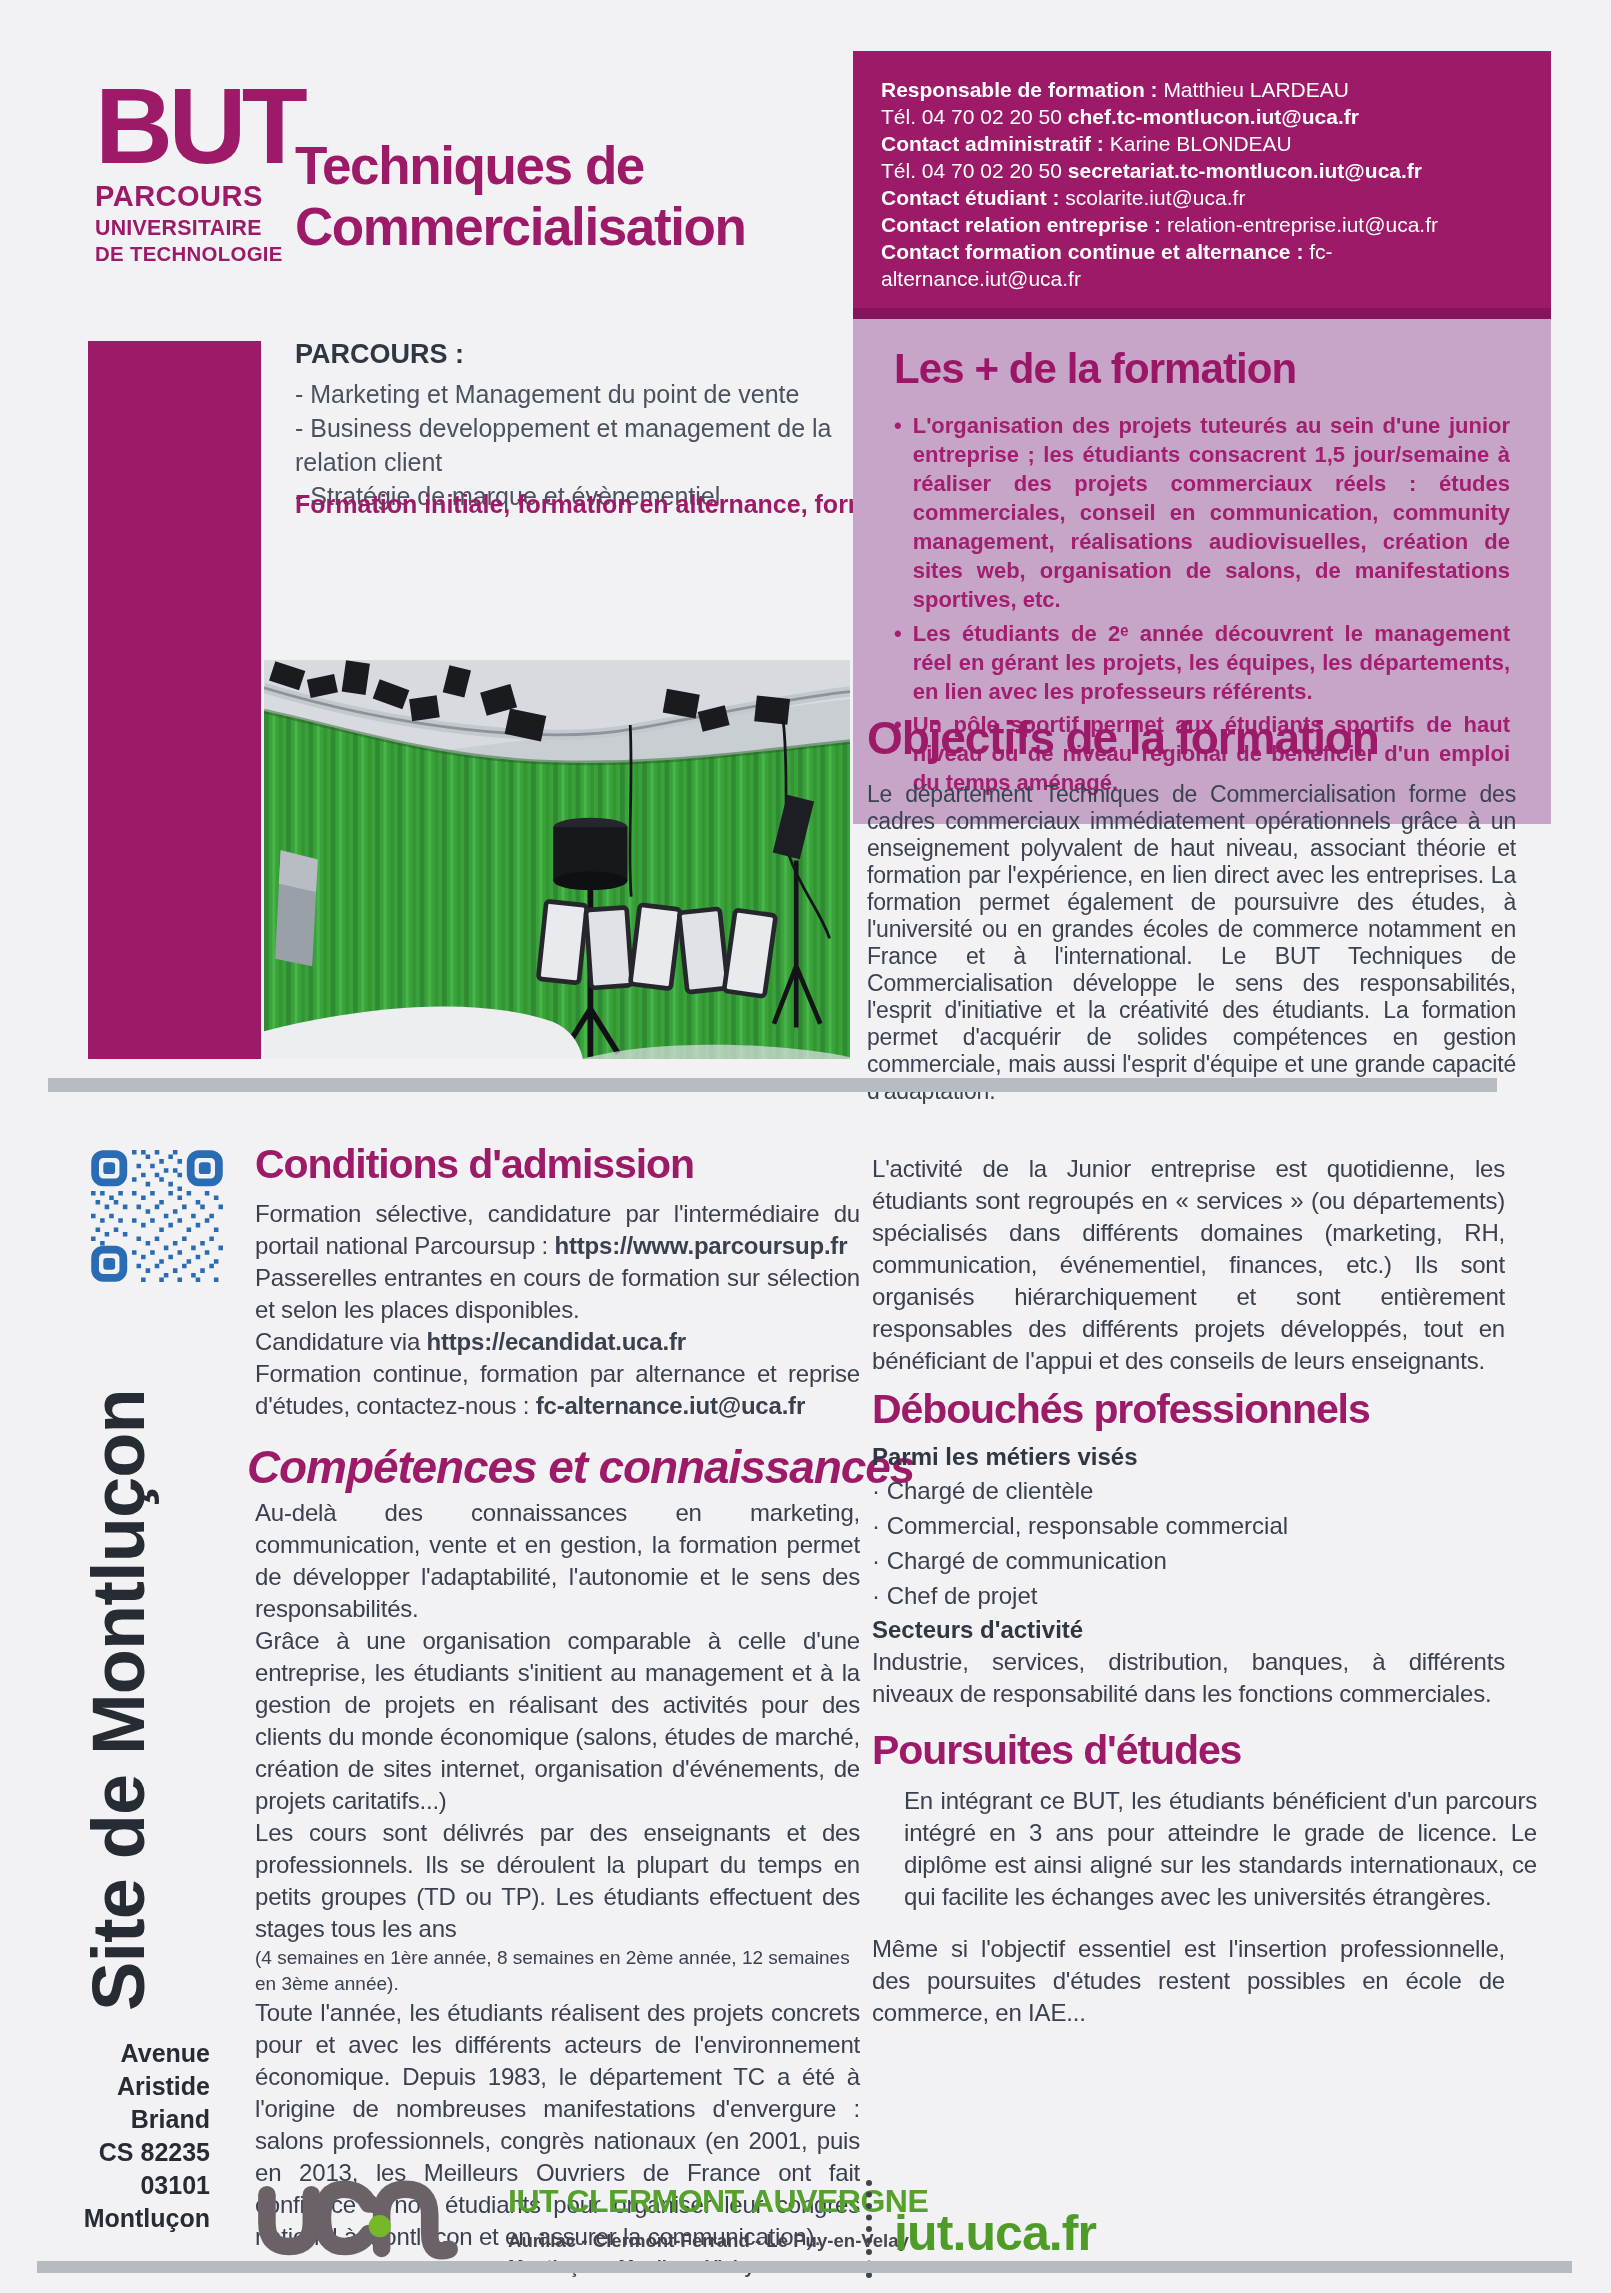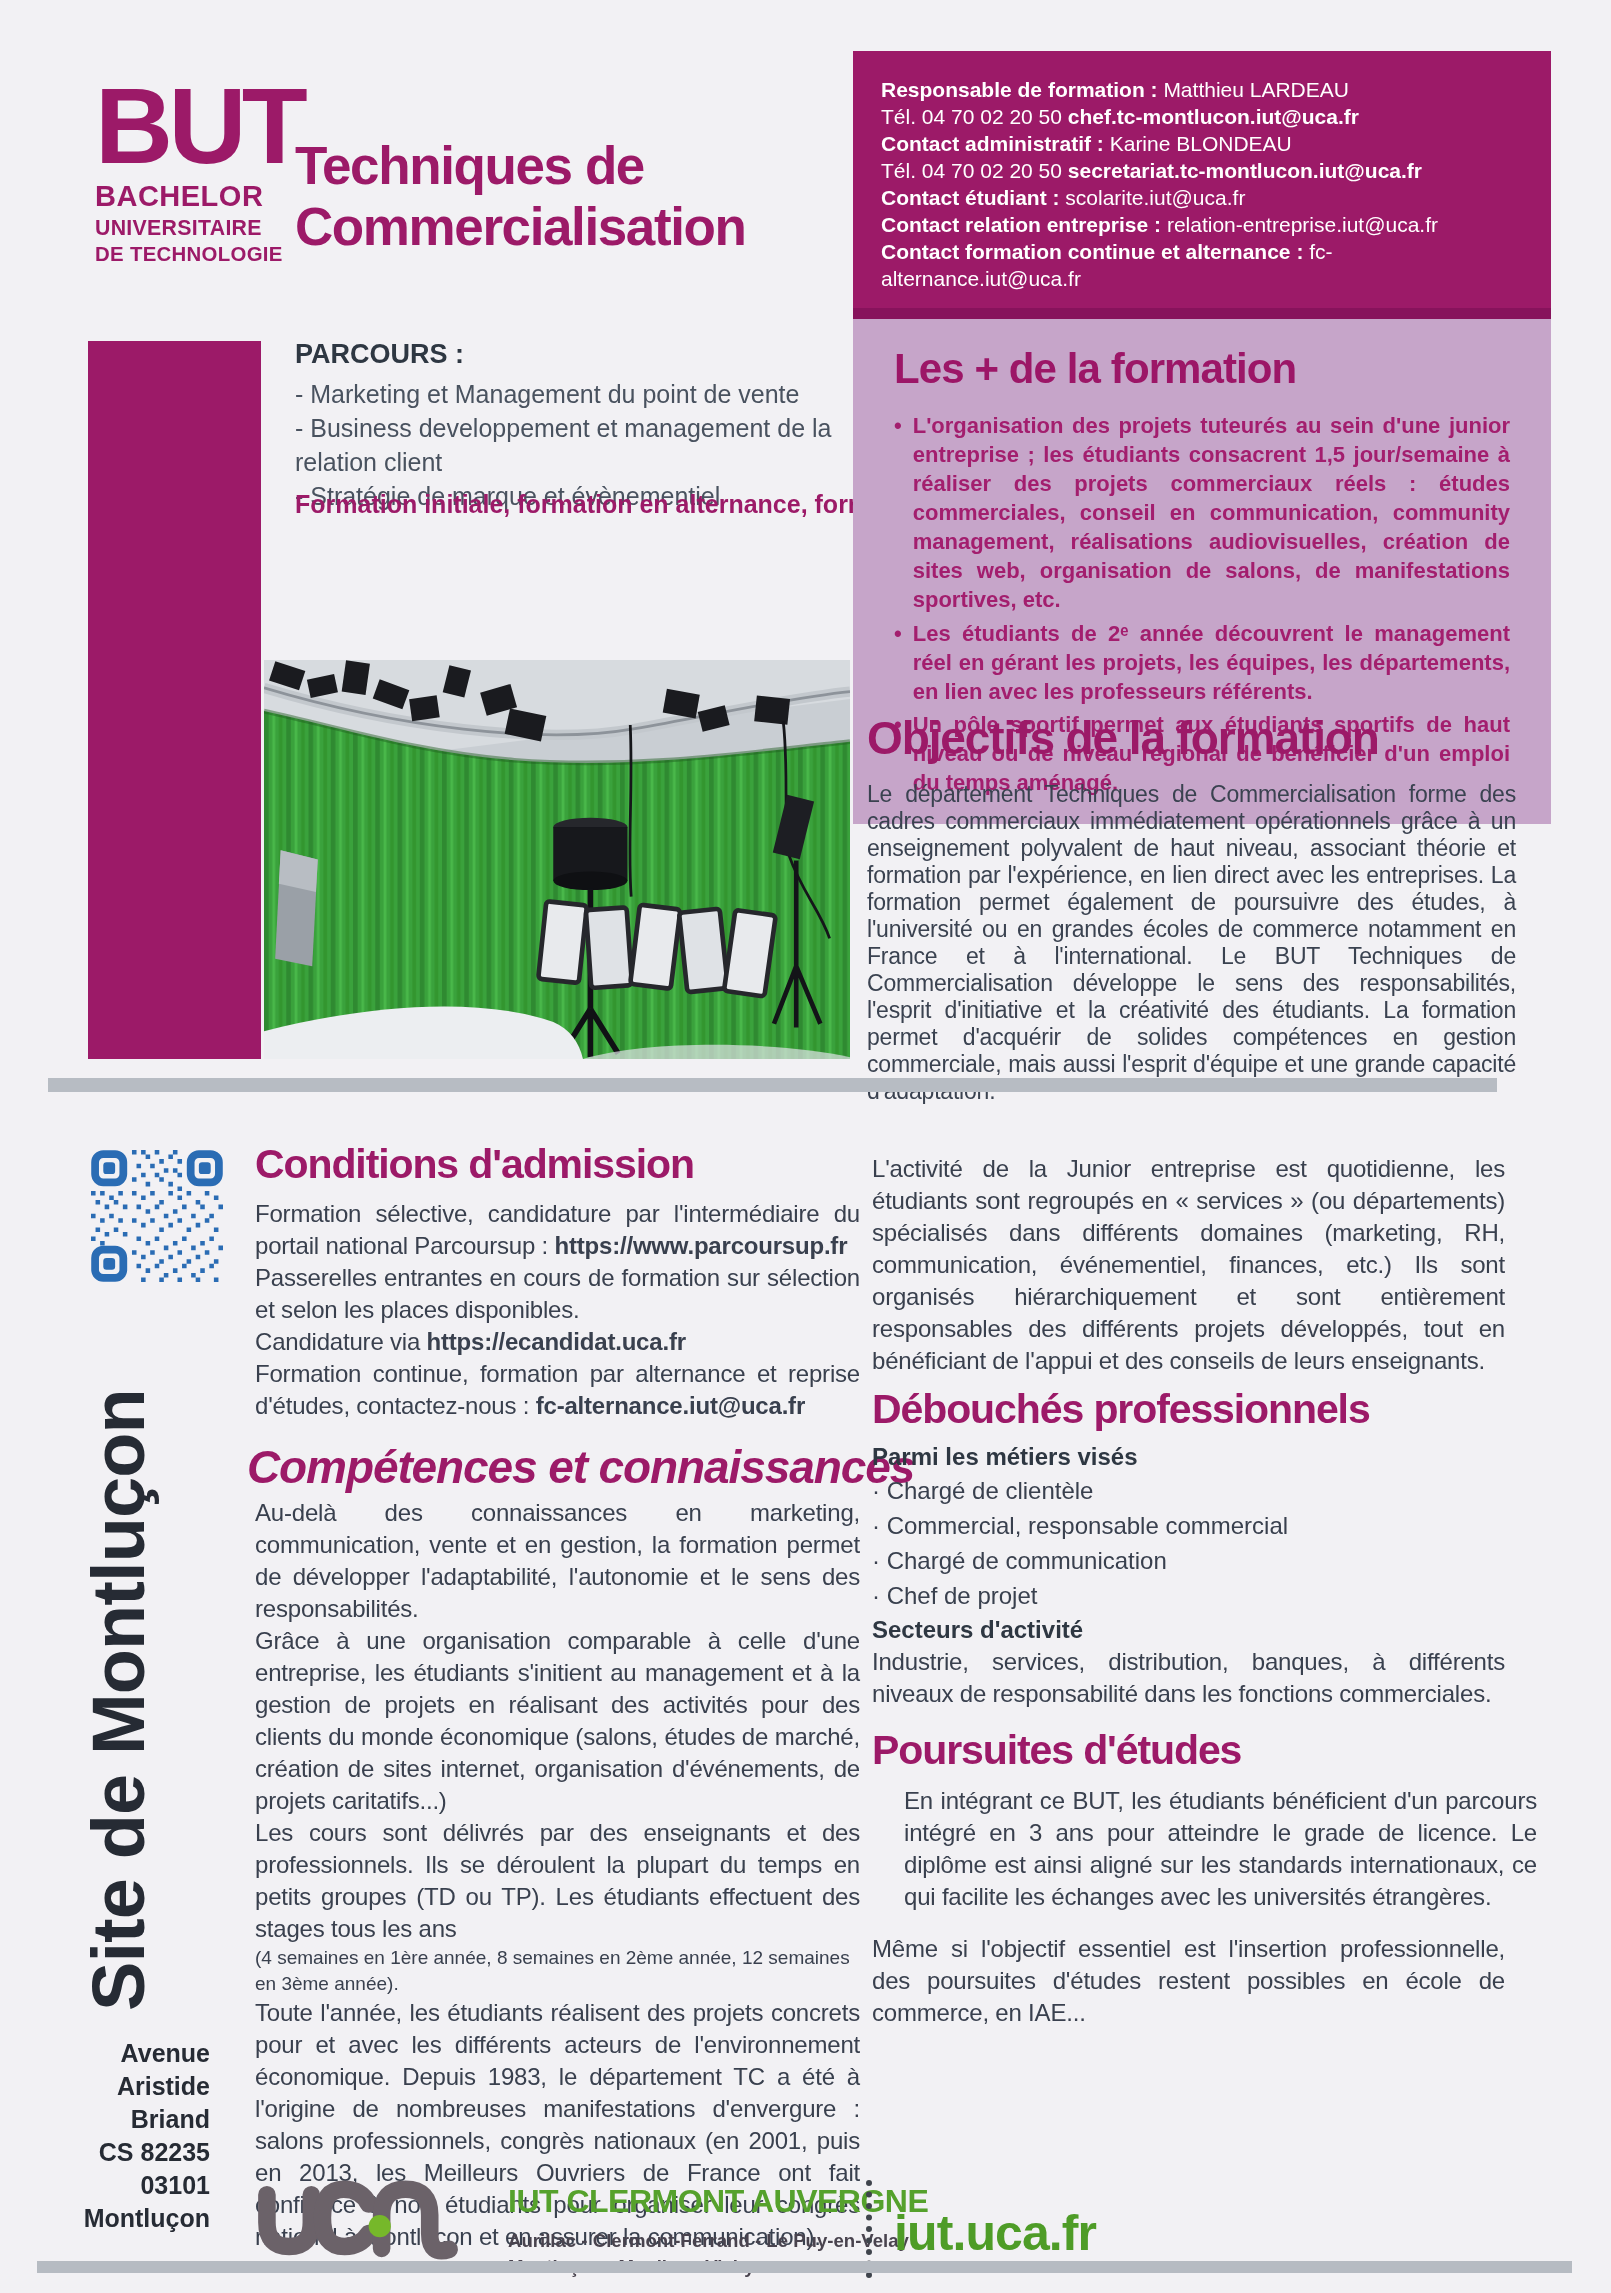--- a/index.html
+++ b/index.html
@@ -49,21 +49,21 @@
   .dotted-sep{width:0;border-left:6.5px dotted #3f444c;}
   .bottom-bar{background:#b6bbc2;}
 </style>
 </head>
 <body>
 
 <div class="page">
 
   <div class="abs" style="left:95px;top:82px;">
     <div class="but-acronym">BUT</div>
-    <div class="but-sub1">BACHELOR</div>
+    <div class="but-sub1">PARCOURS</div>
     <div class="but-sub2">UNIVERSITAIRE</div>
     <div class="but-sub3">DE TECHNOLOGIE</div>
   </div>
 
   <div class="abs title" style="left:295px;top:135px;">
     <div>Techniques de</div>
     <div>Commercialisation</div>
   </div>
 
   <div class="abs contact" style="left:853px;top:51px;width:698px;height:304px;">

